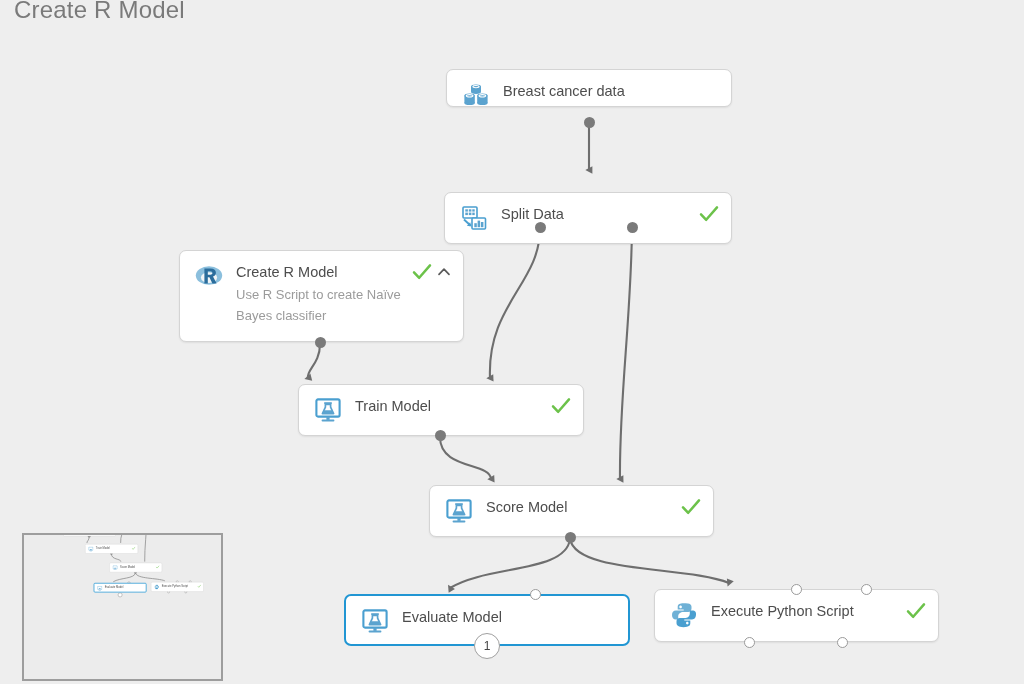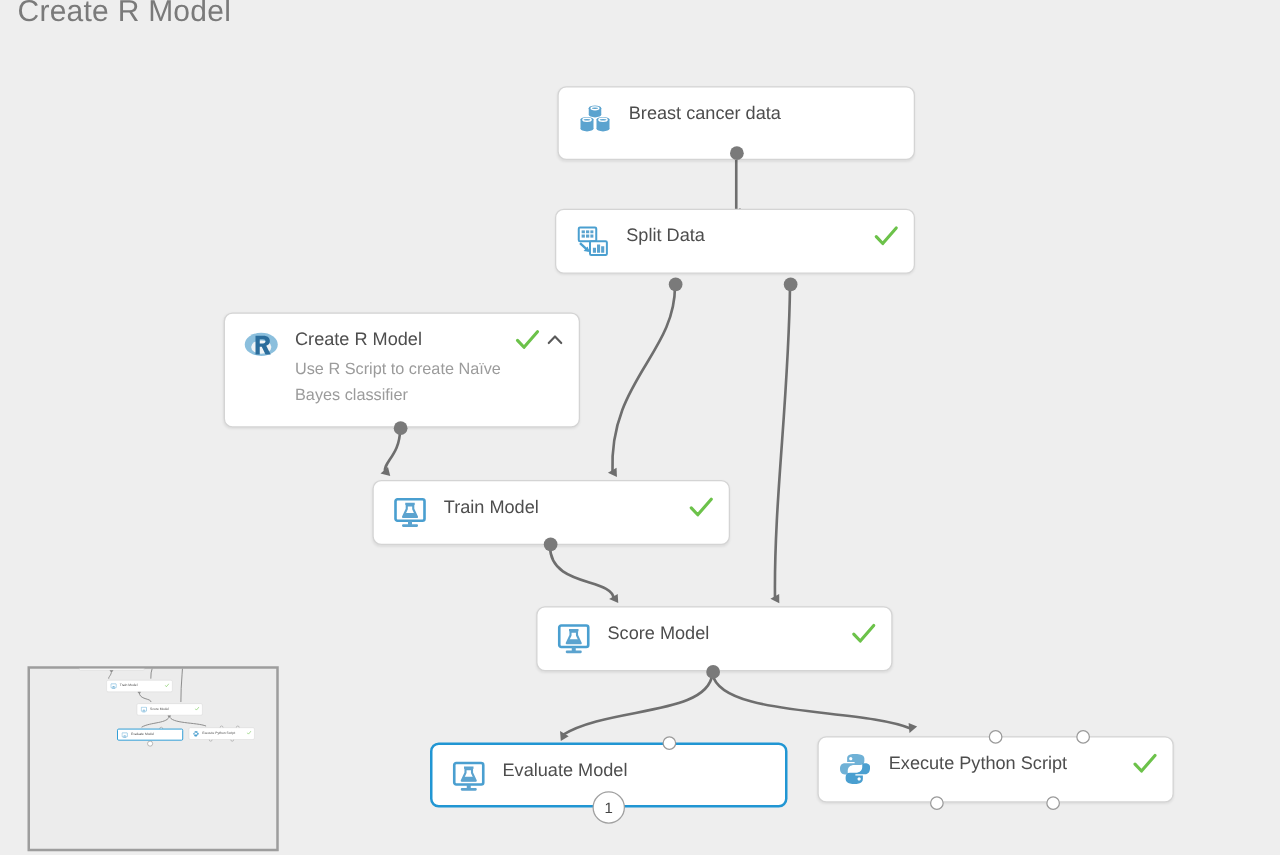--- a/index.html
+++ b/index.html
@@ -193,21 +193,21 @@
       <path d="M320,344 C320,364 306,370 308,378"></path>
 
       <path d="M440,437 C440,470 490,462 491,479"></path>
 
       <path d="M570,539 C566,573 487,565 450,588"></path>
 
       <path d="M570,539 C576,574 688,566 729,583"></path>
     </g>
   </svg>
 
-  <div class="node" id="n-breast-cancer-data" style="left:446px; top:69px; width:286px; height:59px;">
+  <div class="node" id="n-breast-cancer-data" style="left:446px; top:69px; width:286px; height:38px;">
     <div class="node-inner">
       <span class="node-icon">
         <svg width="28" height="28" viewBox="0 0 28 28">
           <g fill="#5ba3cf">
             <ellipse cx="14" cy="5.5" rx="5" ry="2.1"></ellipse>
             <rect x="9" y="5.5" width="10" height="5.3"></rect>
             <ellipse cx="14" cy="10.8" rx="5" ry="2.1"></ellipse>
             <ellipse cx="7.6" cy="14.6" rx="5.2" ry="2.1"></ellipse>
             <rect x="2.4" y="14.6" width="10.4" height="7.4"></rect>
             <ellipse cx="7.6" cy="22" rx="5.2" ry="2.1"></ellipse>
@@ -222,21 +222,21 @@
           </g>
         </svg>
       </span>
       <span class="node-text">
         <span class="node-title">Breast cancer data</span>
       </span>
     </div>
   </div>
   <div class="port filled" style="left:589px; top:122px;"></div>
 
-  <div class="node" id="n-split-data" style="left:444px; top:167px; width:288px; height:52px;">
+  <div class="node" id="n-split-data" style="left:444px; top:192px; width:288px; height:52px;">
     <div class="node-inner">
       <span class="node-icon">
         <svg width="28" height="28" viewBox="0 0 28 28">
           <rect x="3" y="3" width="14" height="11" rx="1" fill="#ffffff" stroke="#4a9fd0" stroke-width="1.6"></rect>
           <g fill="#5ba3cf">
             <rect x="5.3" y="5.3" width="2.6" height="2.3"></rect>
             <rect x="8.8" y="5.3" width="2.6" height="2.3"></rect>
             <rect x="12.3" y="5.3" width="2.4" height="2.3"></rect>
             <rect x="5.3" y="8.6" width="2.6" height="2.5"></rect>
             <rect x="8.8" y="8.6" width="2.6" height="2.5"></rect>

